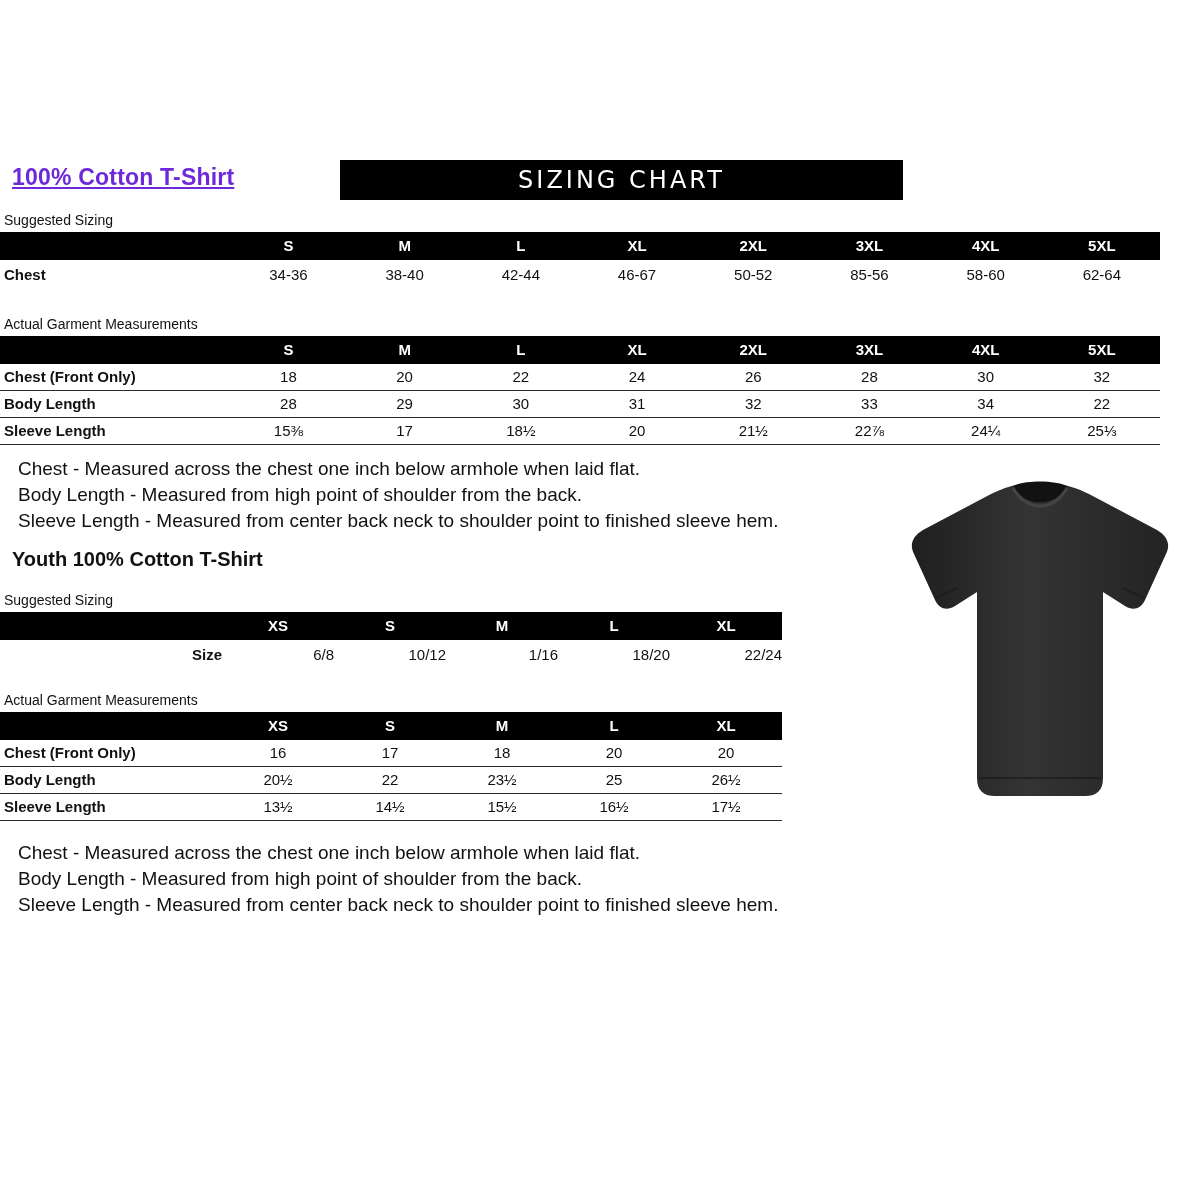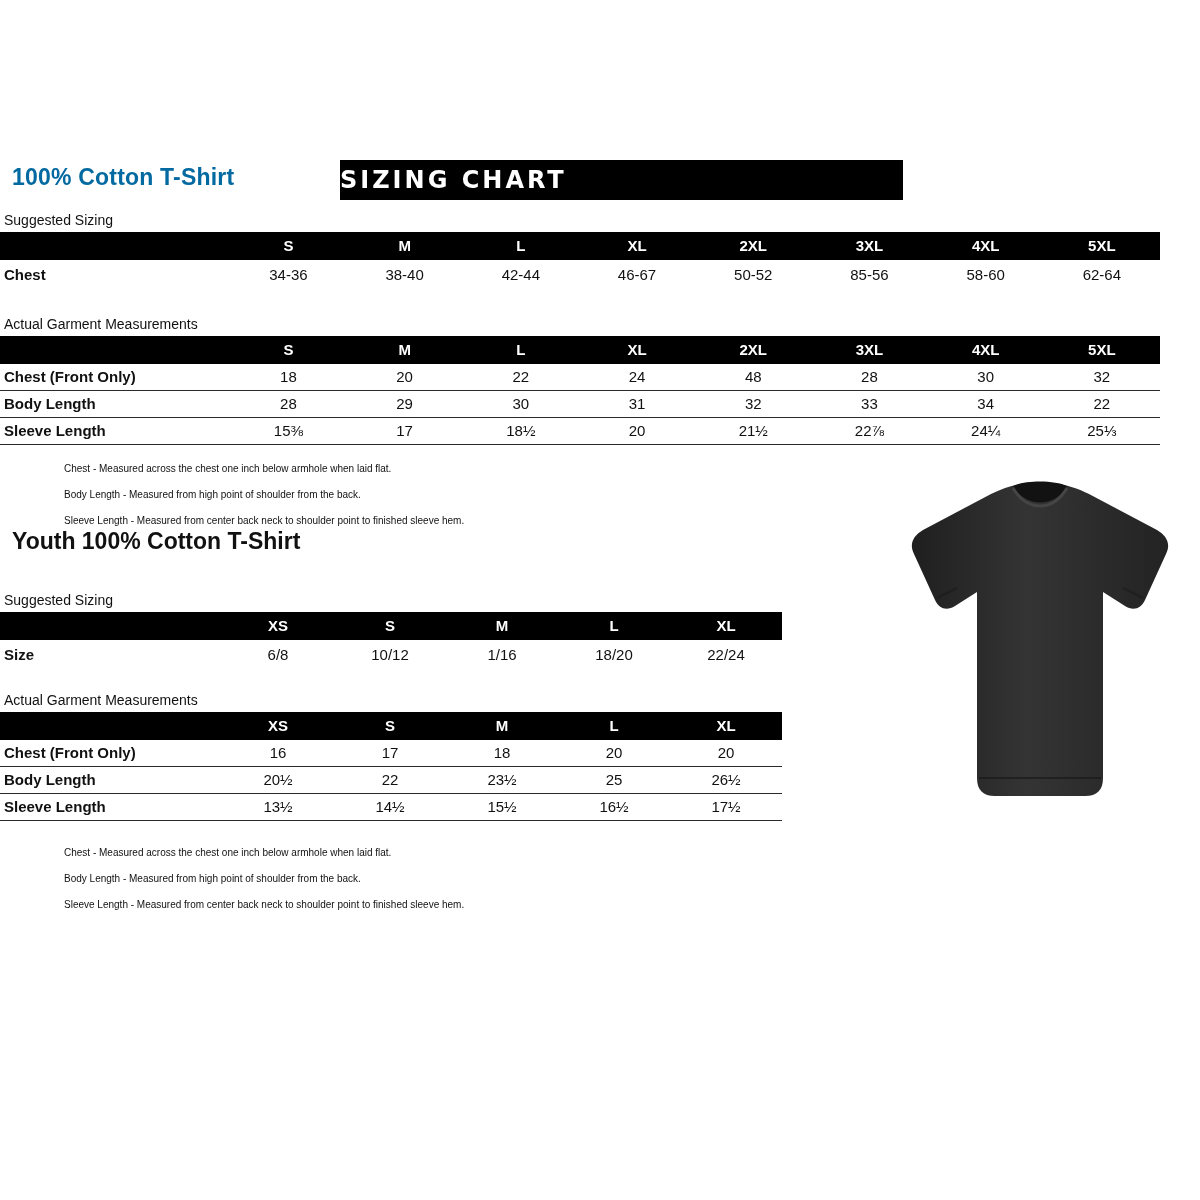--- a/index.html
+++ b/index.html
@@ -23,37 +23,39 @@
   }
 
   
   .adult-title {
     position: absolute;
     left: 12px;
     top: 164px;
     font-size: 23px;
     font-weight: 700;
     letter-spacing: 0.2px;
-    color: #0369a1;
+    color: #6d28d9;
+    text-decoration: underline;
   }
   .sizing-chart-banner {
     position: absolute;
     left: 340px;
     top: 160px;
     width: 563px;
     height: 40px;
     background: #000;
   }
   .sizing-chart-banner .txt {
     position: absolute;
     left: 0; right: 0;
     top: 6px;
+    text-align: center;
     color: #fff;
     font-size: 24px;
-    font-weight: 700;
+    font-weight: 400;
     letter-spacing: 3px;
     font-family: "DejaVu Sans", sans-serif;
   }
 
   .sub-label {
     position: absolute;
     font-size: 14px;
     color: #111;
   }
 
@@ -105,40 +107,39 @@
   #adult-suggested thead th { height: 28px; line-height: 28px; }
   #adult-suggested tbody td { height: 30px; line-height: 30px; }
   #adult-suggested tbody td.rowhead { font-weight: 700; }
 
   #adult-actual { left: 0px; top: 336px; width: 1160px; }
   #adult-actual thead th { height: 28px; line-height: 28px; }
   #adult-actual tbody td { height: 26px; line-height: 26px; }
 
   #youth-suggested { left: 0px; top: 612px; width: 778px; }
   #youth-suggested thead th { height: 28px; line-height: 28px; }
-  #youth-suggested tbody td { height: 30px; line-height: 30px; }
+  #youth-suggested tbody td { height: 30px; line-height: 30px; text-align: right; }
 
   #youth-actual { left: 0px; top: 712px; width: 778px; }
   #youth-actual thead th { height: 28px; line-height: 28px; }
   #youth-actual tbody td { height: 26px; line-height: 26px; }
 
   .notes {
     position: absolute;
-    font-size: 10px;
+    font-size: 19px;
     color: #111;
     line-height: 26px;
-    margin-left: 46px;
   }
   .notes div { white-space: nowrap; }
 
   .youth-title {
     position: absolute;
     left: 12px;
-    top: 528px;
-    font-size: 23px;
+    top: 548px;
+    font-size: 20px;
     font-weight: 700;
     color: #111;
   }
 
   
   .shirt-wrap {
     position: absolute;
     left: 895px;
     top: 478px;
     width: 290px;
@@ -226,21 +227,21 @@
         <th>5XL</th>
       </tr>
     </thead>
     <tbody>
       <tr>
         <td class="rowhead">Chest (Front Only)</td>
         <td>18</td>
         <td>20</td>
         <td>22</td>
         <td>24</td>
-        <td>48</td>
+        <td>26</td>
         <td>28</td>
         <td>30</td>
         <td>32</td>
       </tr>
       <tr>
         <td class="rowhead">Body Length</td>
         <td>28</td>
         <td>29</td>
         <td>30</td>
         <td>31</td>

